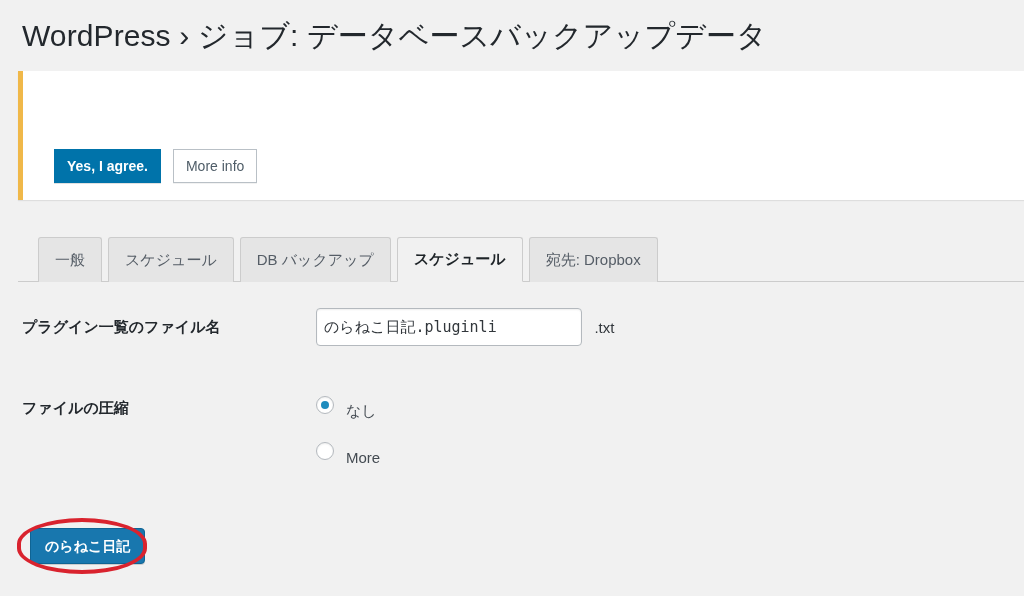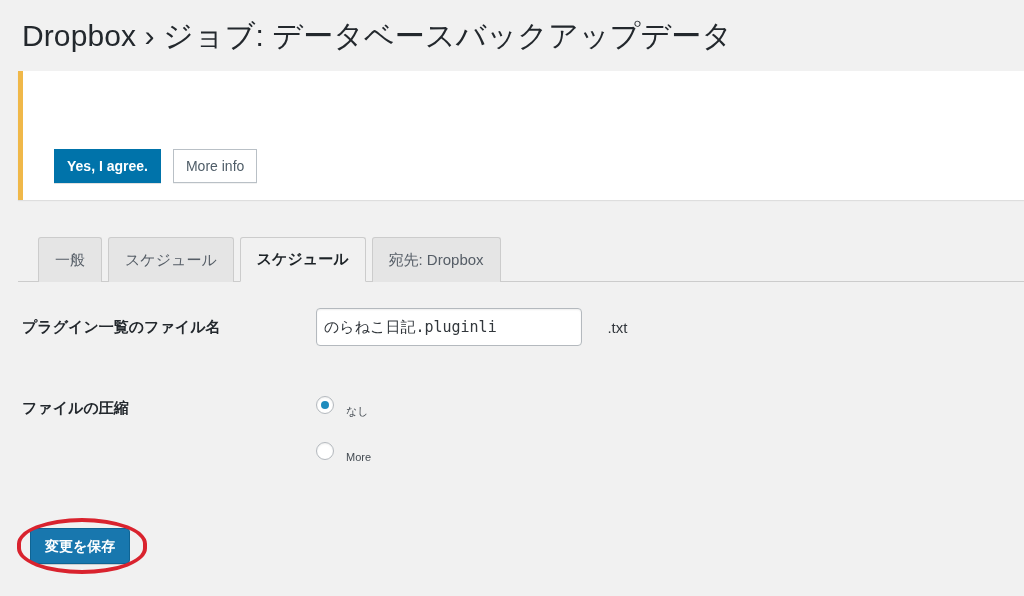--- a/index.html
+++ b/index.html
@@ -159,21 +159,21 @@
     border: 1px solid #b4b9be;
     border-radius: 4px;
     background: #fff;
     color: #32373c;
     box-shadow: 0 1px 2px rgba(0,0,0,.07) inset;
     vertical-align: middle;
   }
   .suffix {
     font-size: 15px;
     color: #32373c;
-    margin-left: 21px;
+    margin-left: 8px;
     vertical-align: middle;
   }
 
   .radio-line {
     display: flex;
     align-items: center;
     height: 30px;
     margin-bottom: 16px;
   }
   .radio {
@@ -192,21 +192,21 @@
   }
   .radio.checked::after {
     content: "";
     width: 8px;
     height: 8px;
     border-radius: 50%;
     background: #1e8cbe;
   }
   .radio-label {
     margin-left: 12px;
-    font-size: 11px;
+    font-size: 15px;
     color: #444b52;
     cursor: pointer;
     white-space: nowrap;
     margin-top: 12px;
   }
 
   
   .submit-wrap {
     position: absolute;
     left: 30px;
@@ -231,32 +231,33 @@
     height: 56px;
     border: 4px solid #d9232e;
     border-radius: 50% / 46%;
     box-sizing: border-box;
     pointer-events: none;
   }
 </style>
 </head>
 <body>
 
-<div class="page-title">Dropbox › ジョブ: データベースバックアップデータ</div>
+<div class="page-title">WordPress › ジョブ: データベースバックアップデータ</div>
 
 <div class="notice">
   <div class="notice-actions">
     <button class="btn btn-primary">Yes, I agree.</button>
     <button class="btn btn-secondary">More info</button>
   </div>
 </div>
 
 <div class="tabs">
   <div class="tab">一般</div>
   <div class="tab">スケジュール</div>
+  <div class="tab">DB バックアップ</div>
   <div class="tab active">スケジュール</div>
   <div class="tab">宛先: Dropbox</div>
 </div>
 
 <div class="form-row" style="top:318px;">
   <div class="form-label">プラグイン一覧のファイル名</div>
   <div class="field-area" style="top:-10px;">
     <input class="text-input" type="text" value="のらねこ日記.pluginli" style="">
     <span class="suffix">.txt</span>
   </div>
@@ -270,15 +271,15 @@
       <span class="radio-label">なし</span>
     </div>
     <div class="radio-line">
       <span class="radio"></span>
       <span class="radio-label">More</span>
     </div>
   </div>
 </div>
 
 <div class="submit-wrap">
-  <button class="btn btn-submit">変更を保存</button>
+  <button class="btn btn-submit">のらねこ日記</button>
 </div>
 <div class="annotation-ring"></div>
 
 </body></html>

